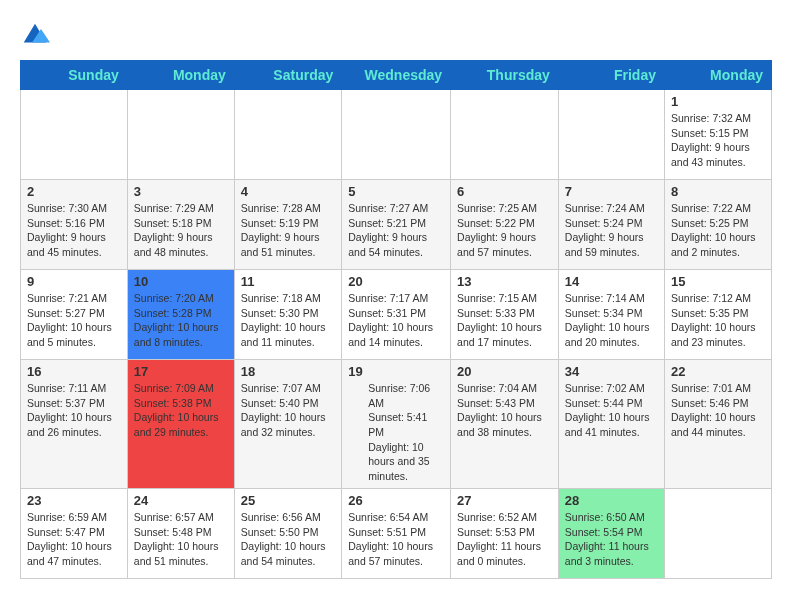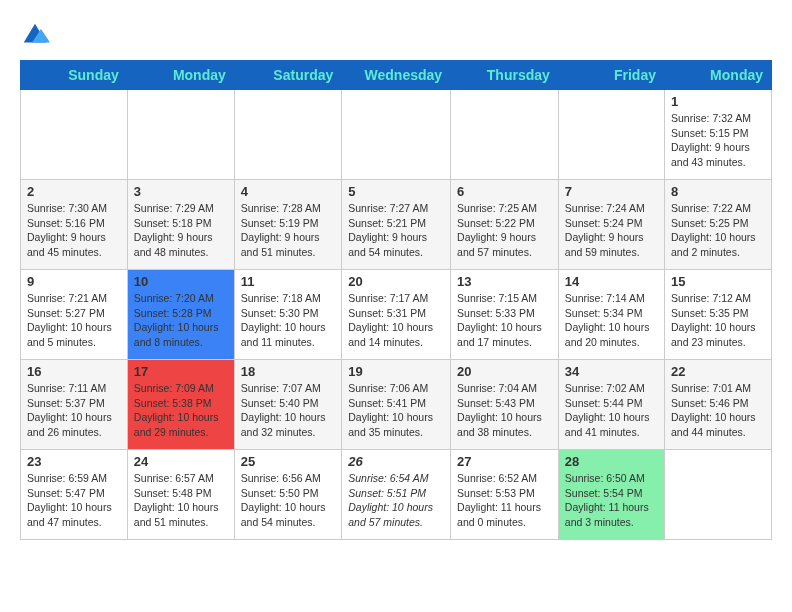--- a/index.html
+++ b/index.html
@@ -249,21 +249,21 @@
 Daylight: 10 hours and 29 minutes.</div>
         </td>
         <td style="background: rgb(245, 245, 245);">
           <span class="day-num">18</span>
           <div class="day-info" style="white-space: pre-line;">Sunrise: 7:07 AM
 Sunset: 5:40 PM
 Daylight: 10 hours and 32 minutes.</div>
         </td>
         <td style="background: rgb(245, 245, 245);">
           <span class="day-num">19</span>
-          <div class="day-info" style="white-space: pre-line;">Sunrise: 7:06 AM
+          <div class="day-info" style="white-space: pre-line; margin-left: 20px;">Sunrise: 7:06 AM
 Sunset: 5:41 PM
 Daylight: 10 hours and 35 minutes.</div>
         </td>
         <td style="background: rgb(245, 245, 245);">
           <span class="day-num">20</span>
           <div class="day-info" style="white-space: pre-line;">Sunrise: 7:04 AM
 Sunset: 5:43 PM
 Daylight: 10 hours and 38 minutes.</div>
         </td>
         <td style="background: rgb(245, 245, 245);">
@@ -291,21 +291,21 @@
           <div class="day-info" style="white-space: pre-line;">Sunrise: 6:57 AM
 Sunset: 5:48 PM
 Daylight: 10 hours and 51 minutes.</div>
         </td>
         <td style="background: rgb(255, 255, 255);">
           <span class="day-num">25</span>
           <div class="day-info" style="white-space: pre-line;">Sunrise: 6:56 AM
 Sunset: 5:50 PM
 Daylight: 10 hours and 54 minutes.</div>
         </td>
-        <td style="background: rgb(255, 255, 255); font-style: italic;">
+        <td style="background: rgb(255, 255, 255);">
           <span class="day-num">26</span>
           <div class="day-info" style="white-space: pre-line;">Sunrise: 6:54 AM
 Sunset: 5:51 PM
 Daylight: 10 hours and 57 minutes.</div>
         </td>
         <td style="background: rgb(255, 255, 255);">
           <span class="day-num">27</span>
           <div class="day-info" style="white-space: pre-line;">Sunrise: 6:52 AM
 Sunset: 5:53 PM
 Daylight: 11 hours and 0 minutes.</div>

